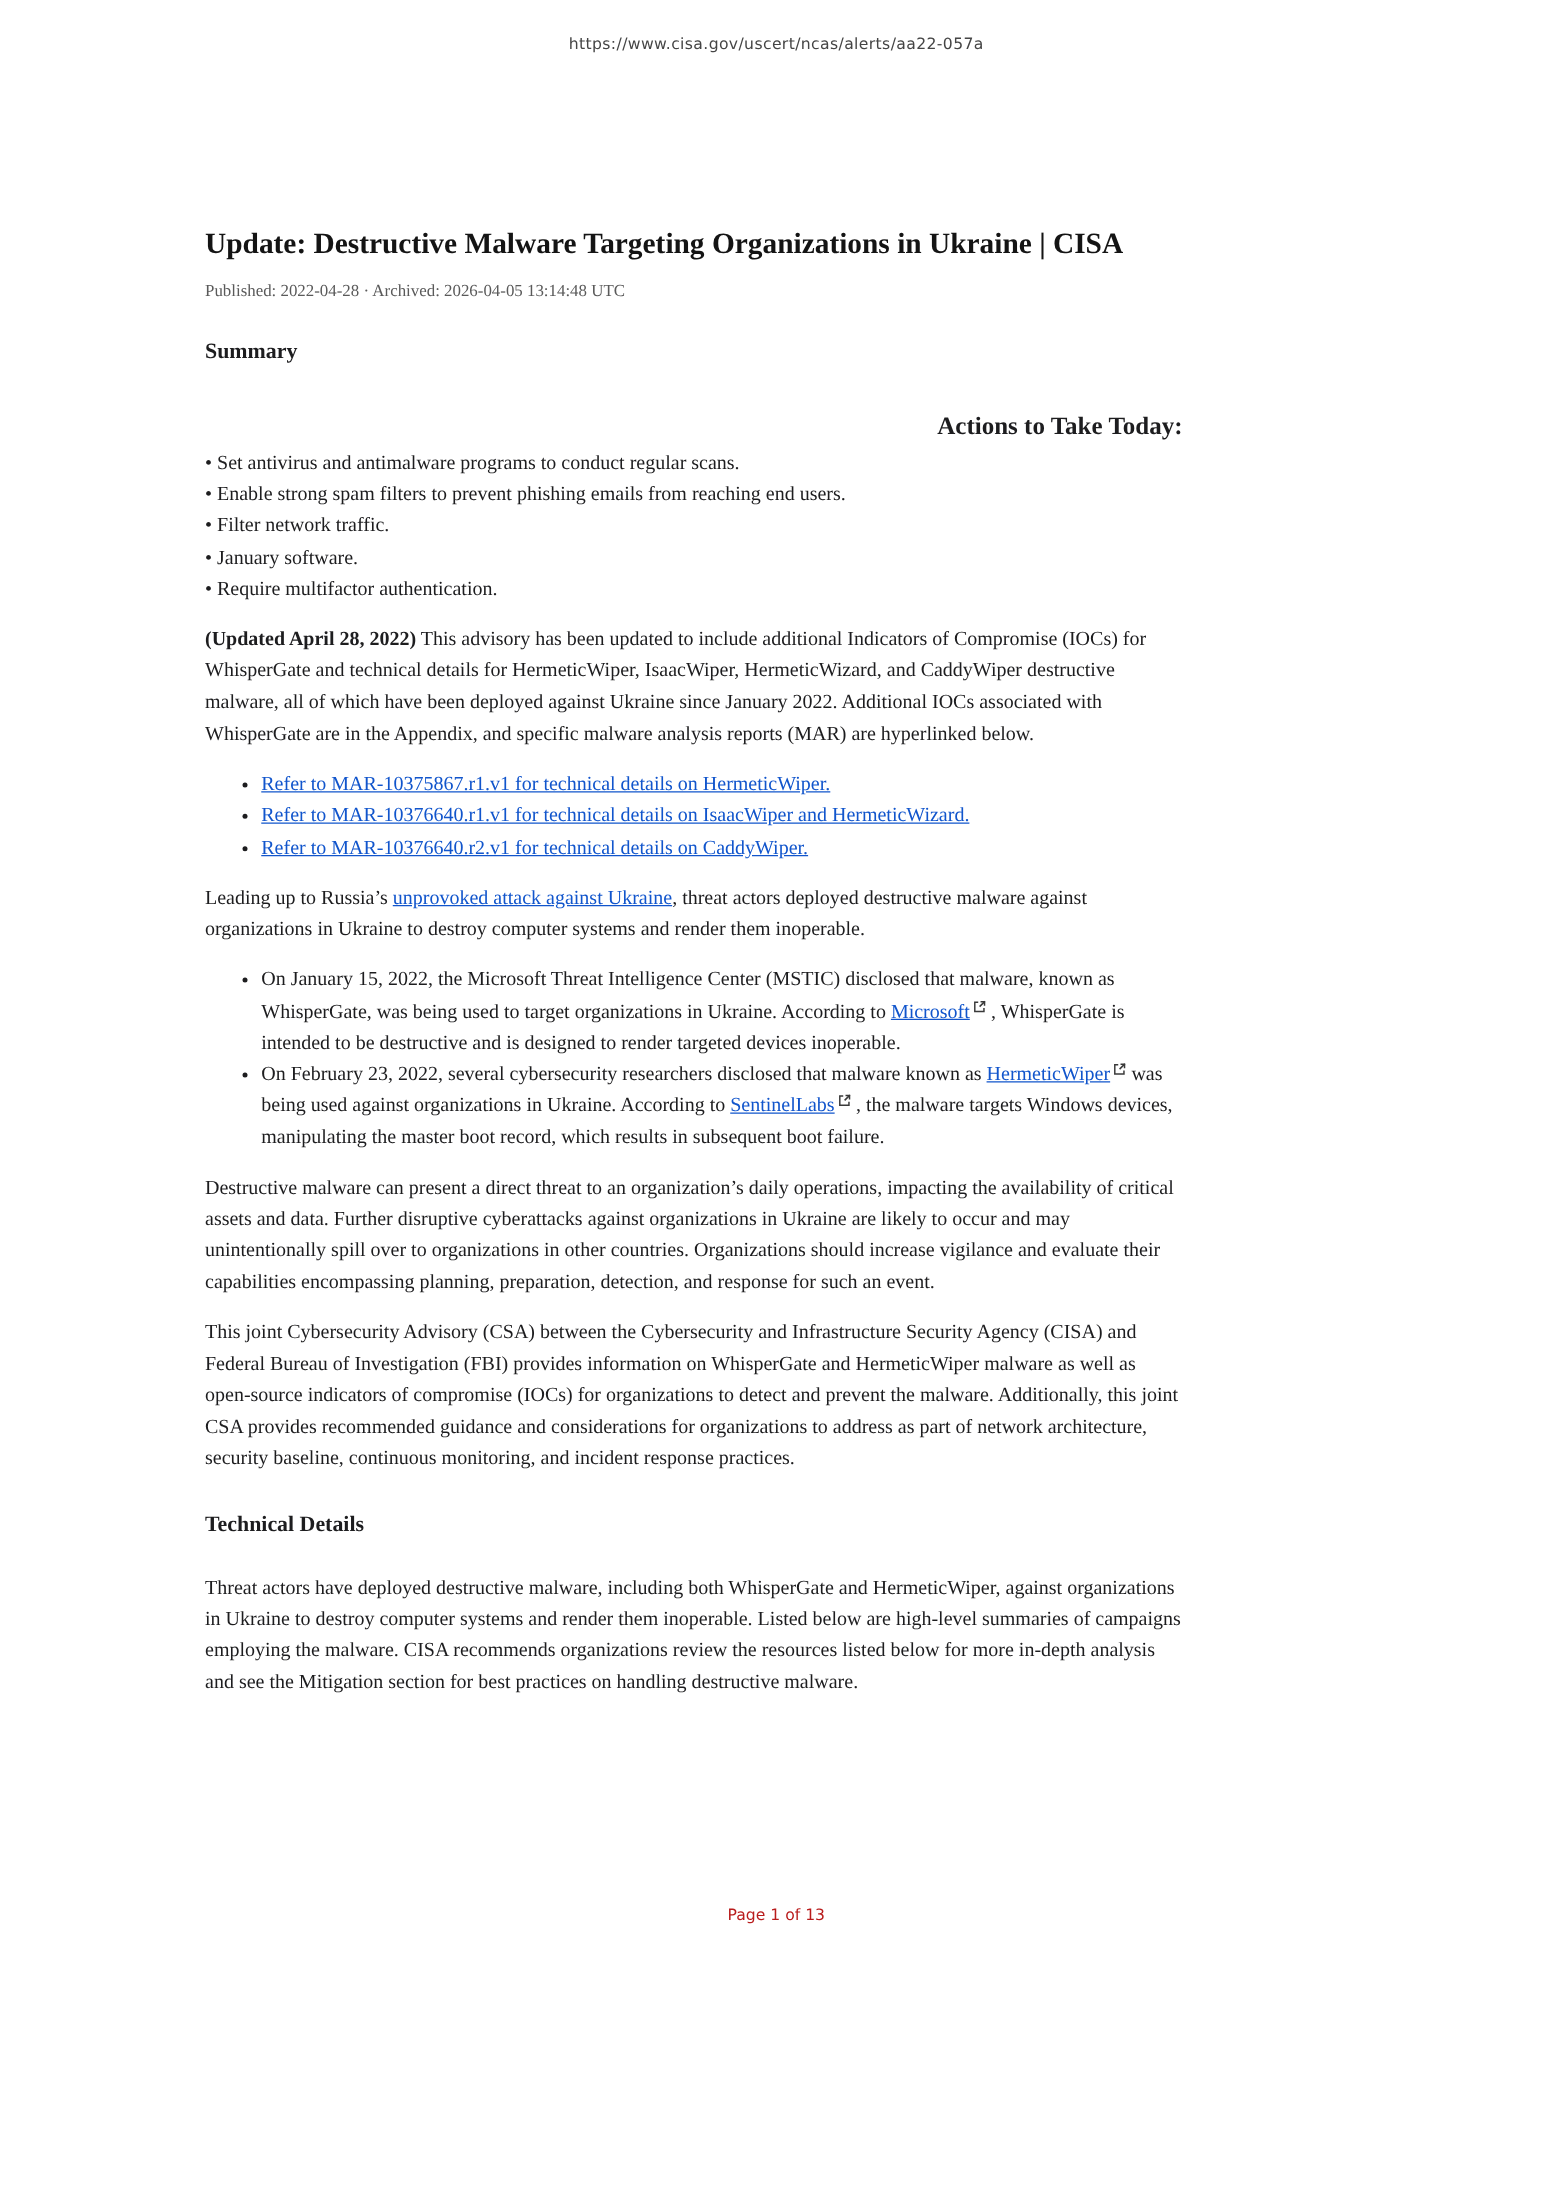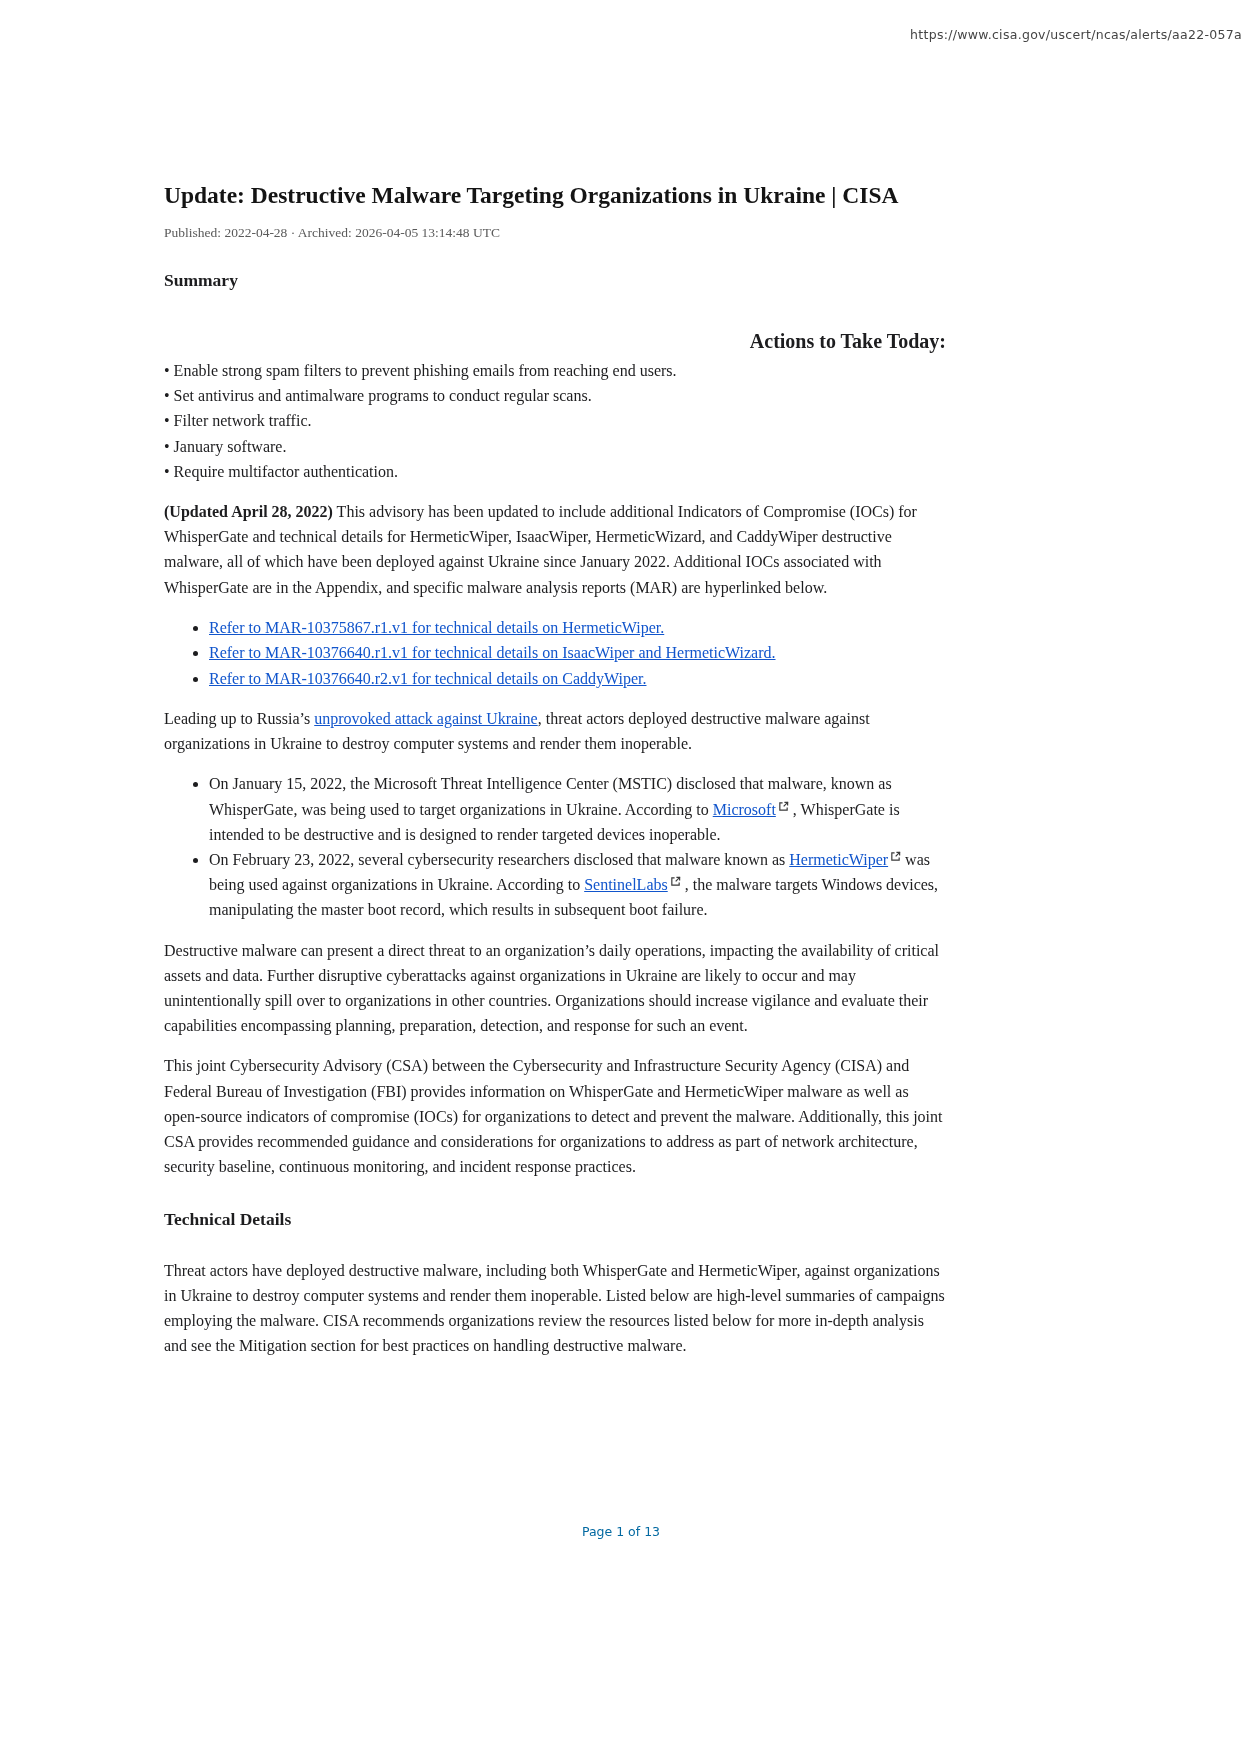--- a/index.html
+++ b/index.html
@@ -11,21 +11,21 @@
     background: #ffffff;
     font-family: "Liberation Serif", "DejaVu Serif", serif;
     color: #1d1d1f;
     overflow: hidden;
   }
   .print-url {
     position: absolute;
     top: 27px;
     left: 0;
     width: 100%;
-    text-align: right;
+    text-align: center;
     font-family: "DejaVu Sans", sans-serif;
     font-size: 12.5px;
     color: #454545;
     letter-spacing: 0.3px;
   }
   .content {
     position: absolute;
     left: 164px;
     top: 182px;
     width: 782px;
@@ -81,43 +81,43 @@
     line-height: 0;
   }
   .page-footer {
     position: absolute;
     top: 1524px;
     left: 0;
     width: 100%;
     text-align: center;
     font-family: "DejaVu Sans", sans-serif;
     font-size: 12.5px;
-    color: #0369a1;
+    color: #b91c1c;
   }
 </style>
 </head>
 <body>
 
 <div class="page">
 
   <div class="print-url">https://www.cisa.gov/uscert/ncas/alerts/aa22-057a</div>
 
   <div class="content">
 
     <h1>Update: Destructive Malware Targeting Organizations in Ukraine | CISA</h1>
 
     <div class="meta">Published: 2022-04-28 · Archived: 2026-04-05 13:14:48 UTC</div>
 
     <h2>Summary</h2>
 
     <div class="actions-heading">Actions to Take Today:</div>
 
     <div class="actions-list">
+      <div class="action-line">• Set antivirus and antimalware programs to conduct regular scans.</div>
       <div class="action-line">• Enable strong spam filters to prevent phishing emails from reaching end users.</div>
-      <div class="action-line">• Set antivirus and antimalware programs to conduct regular scans.</div>
       <div class="action-line">• Filter network traffic.</div>
       <div class="action-line">• January software.</div>
       <div class="action-line">• Require multifactor authentication.</div>
     </div>
 
     <p><strong>(Updated April 28, 2022)</strong><span> This advisory has been updated to include additional Indicators of Compromise (IOCs) for WhisperGate and technical details for HermeticWiper, IsaacWiper, HermeticWizard, and CaddyWiper destructive malware, all of which have been deployed against Ukraine since January 2022. Additional IOCs associated with WhisperGate are in the Appendix, and specific malware analysis reports (MAR) are hyperlinked below.</span></p>
 
     <ul class="link-list">
       <li><a href="#">Refer to MAR-10375867.r1.v1 for technical details on HermeticWiper.</a></li>
       <li><a href="#">Refer to MAR-10376640.r1.v1 for technical details on IsaacWiper and HermeticWizard.</a></li>

